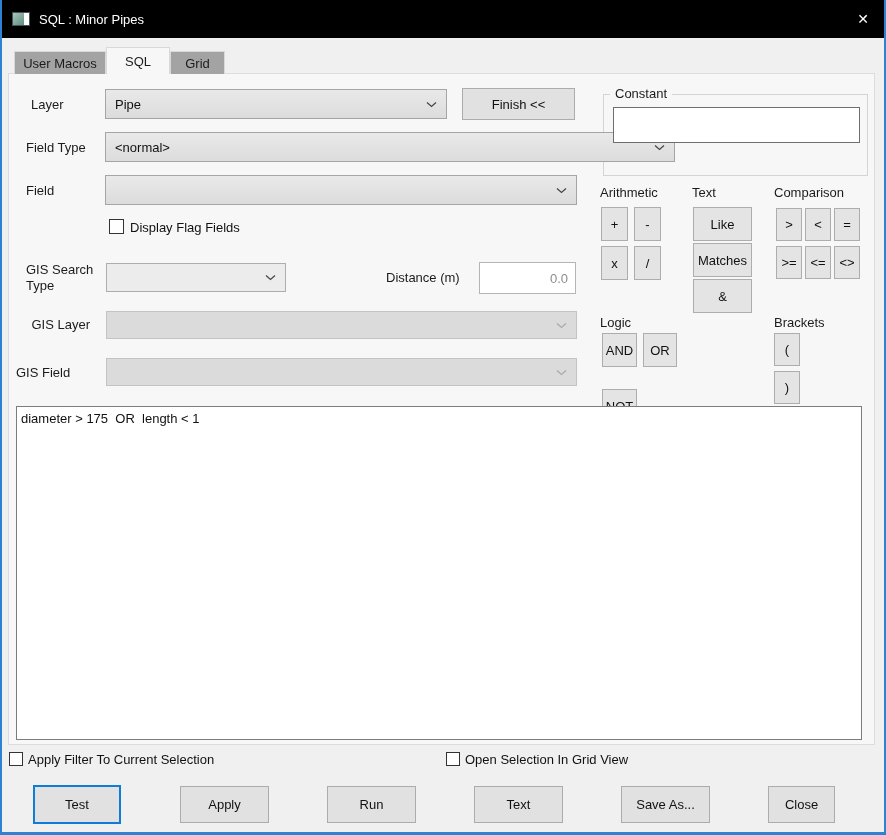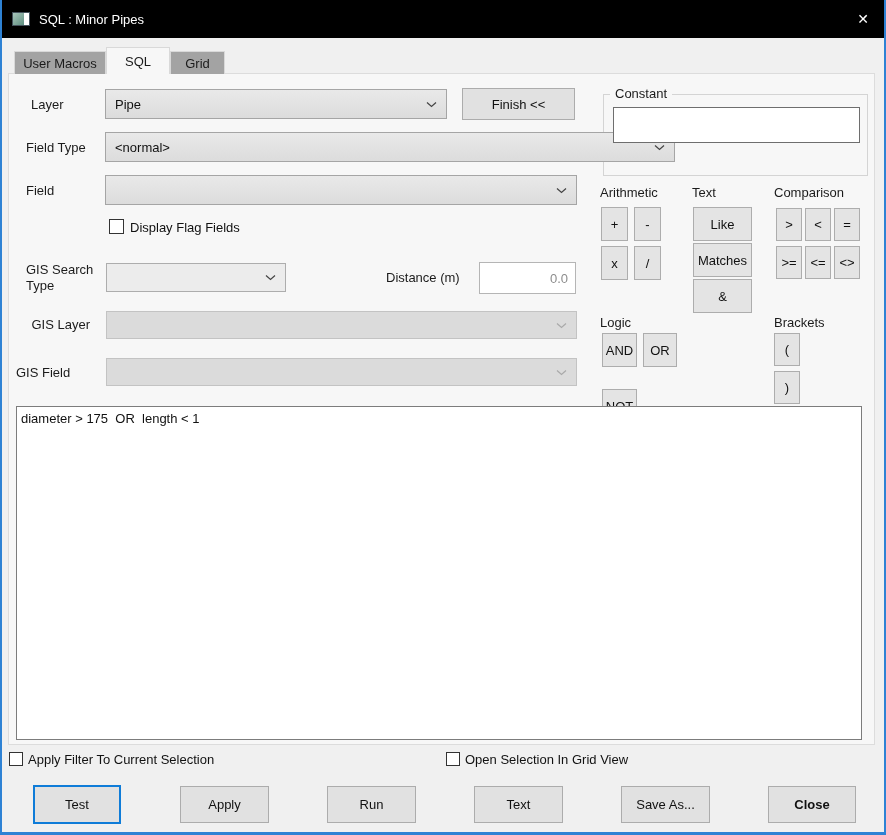--- a/index.html
+++ b/index.html
@@ -200,15 +200,15 @@
   <span class="cb" style="left:7px; top:752px;"></span>
   <span class="cb-label" style="left:26px; top:752px;">Apply Filter To Current Selection</span>
   <span class="cb" style="left:444px; top:752px;"></span>
   <span class="cb-label" style="left:463px; top:752px;">Open Selection In Grid View</span>
 
   <button class="btn focused" style="left:31px; top:785px; width:88px; height:39px;">Test</button>
   <button class="btn" style="left:178px; top:786px; width:89px; height:37px;">Apply</button>
   <button class="btn" style="left:325px; top:786px; width:89px; height:37px;">Run</button>
   <button class="btn" style="left:472px; top:786px; width:89px; height:37px;">Text</button>
   <button class="btn" style="left:619px; top:786px; width:89px; height:37px;">Save As...</button>
-  <button class="btn" style="left:766px; top:786px; width:88px; height:37px;font-weight:bold;">Close</button>
+  <button class="btn" style="left:766px; top:786px; width:67px; height:37px;">Close</button>
 
 </div>
 
 </body></html>

